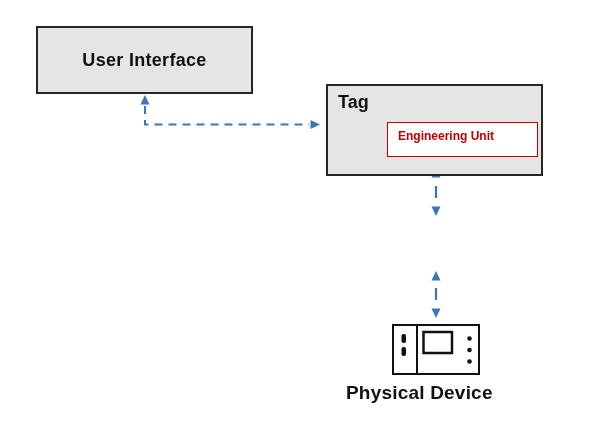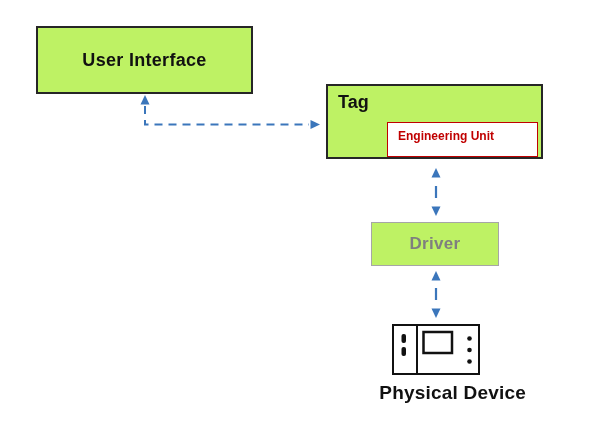--- a/index.html
+++ b/index.html
@@ -34,39 +34,39 @@
     stroke: var(--accent_blue, #3b76bb);
     stroke-width: 2.2;
   }
   .arrow-head {
     fill: var(--accent_blue, #3b76bb);
     stroke: none;
   }
   .node {
     position: absolute;
     box-sizing: border-box;
-    background: #bef264;
+    background: #e5e5e5;
   }
   .ui-box {
     left: 36px; top: 26px;
     width: 217px; height: 68px;
     border: 2px solid var(--border_black, #262626);
     display: flex;
     align-items: center;
     justify-content: center;
   }
   .ui-box .label {
     font-size: 18px;
     font-weight: bold;
     color: var(--text_black, #111111);
     letter-spacing: 0.3px;
   }
   .tag-box {
     left: 326px; top: 84px;
-    width: 217px; height: 75px;
+    width: 217px; height: 92px;
     border: 2px solid var(--border_black, #262626);
   }
   .tag-box .label {
     position: absolute;
     left: 10px; top: 6px;
     font-size: 18px;
     font-weight: bold;
     color: var(--text_black, #111111);
   }
   .eu-box {
@@ -102,21 +102,21 @@
   }
   .device-icon-wrap {
     position: absolute;
     left: 392px; top: 324px;
     width: 88px; height: 51px;
   }
   .device-label {
     position: absolute;
     left: 346px; top: 382px;
     width: 180px;
-    text-align: right;
+    text-align: left;
     font-size: 19px;
     font-weight: bold;
     color: var(--text_black, #111111);
     letter-spacing: 0.2px;
   }
 </style>
 </head>
 <body>
 
 <div class="canvas">
@@ -146,23 +146,20 @@
     <span class="label">User Interface</span>
   </div>
 
   <div class="node tag-box">
     <span class="label">Tag</span>
     <div class="eu-box">
       <span class="label">Engineering Unit</span>
     </div>
   </div>
 
-  <div class="node driver-box">
-    <span class="label">Driver</span>
-  </div>
 
   <div class="device-icon-wrap">
     <svg width="88" height="51" viewBox="0 0 88 51" aria-hidden="true">
       <rect x="1" y="1" width="86" height="49" fill="#ffffff" stroke="#111111" stroke-width="2"></rect>
       <line x1="25" y1="1" x2="25" y2="50" stroke="#111111" stroke-width="2"></line>
       <rect x="9.5" y="10" width="4.5" height="9" rx="2" fill="#111111"></rect>
       <rect x="9.5" y="23" width="4.5" height="9" rx="2" fill="#111111"></rect>
       <rect x="31.5" y="8" width="28.5" height="21" fill="#ffffff" stroke="#111111" stroke-width="2.5"></rect>
       <circle cx="77.5" cy="14.5" r="2.3" fill="#111111"></circle>
       <circle cx="77.5" cy="26" r="2.3" fill="#111111"></circle>

